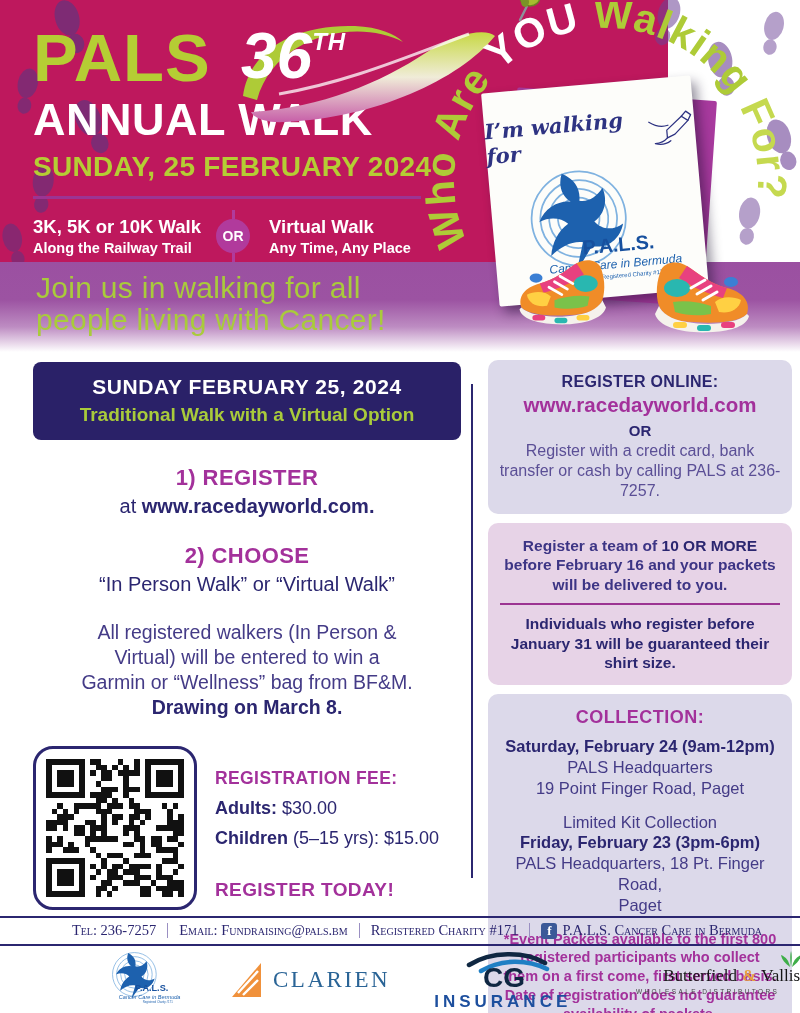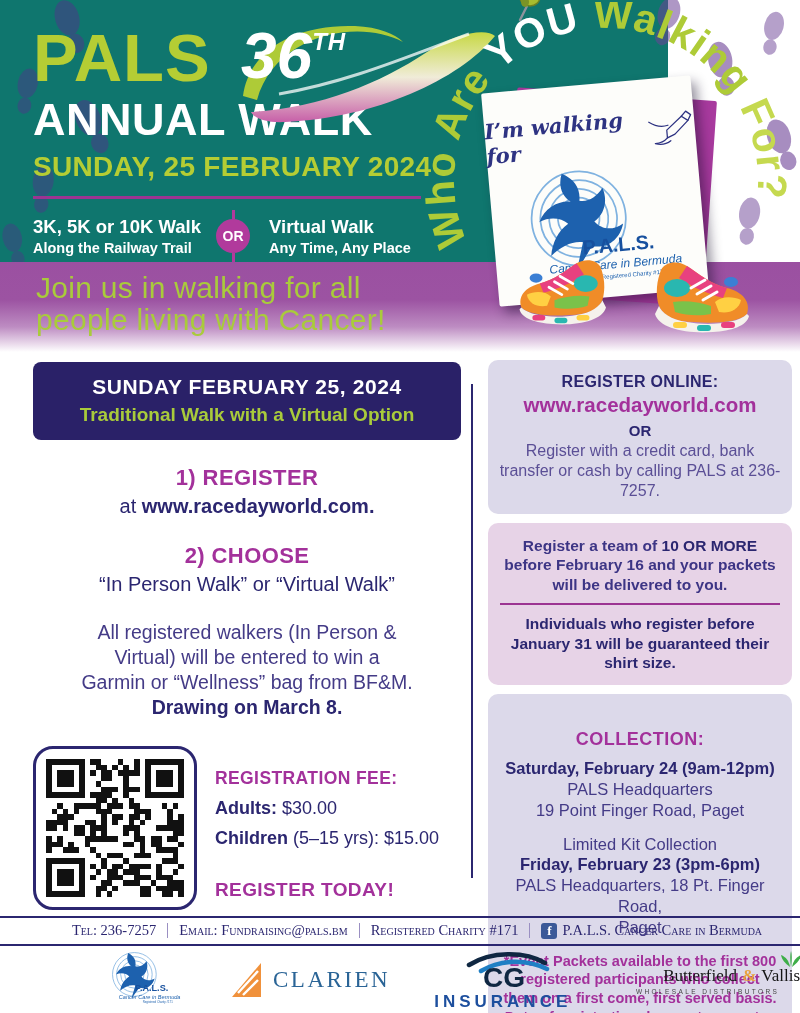--- a/index.html
+++ b/index.html
@@ -1,19 +1,19 @@
 <!DOCTYPE html>
 <html><head>
 <meta charset="utf-8">
 <style>
   html,body{margin:0;padding:0;background:#888;}
   .page{position:relative;width:800px;height:1013px;background:#ffffff;overflow:hidden;
         font-family:"Liberation Sans",sans-serif;margin:0 auto;}
   
-  .hero{position:absolute;top:0;left:0;width:668px;height:262px;background:#0f766e;z-index:2;}
+  .hero{position:absolute;top:0;left:0;width:668px;height:262px;background:#be185d;z-index:2;}
   .hero-deco{position:absolute;top:0;left:0;width:800px;height:262px;pointer-events:none;}
   .hero-left{position:absolute;left:33px;top:24px;width:430px;z-index:3;}
   .t-pals{font-size:67px;font-weight:800;color:#b5cd34;line-height:1;letter-spacing:1px;}
   .title36{position:absolute;left:176px;top:-16px;width:290px;height:125px;}
   .title36 svg{position:absolute;left:0;top:0;}
   .num36{position:absolute;left:32px;top:16px;font-size:64px;font-weight:800;font-style:italic;color:#fff;line-height:1;}
   .num36 sup{font-size:24px;vertical-align:28px;letter-spacing:1px;}
   .t-annual{font-size:45px;font-weight:800;color:#fff;line-height:1;margin-top:6px;letter-spacing:.5px;}
   .t-date{font-size:28px;font-weight:800;color:#b5cd34;margin-top:9px;letter-spacing:.3px;}
   .rule{width:388px;height:3px;background:#9c3492;margin:13px 0 11px;}
@@ -68,21 +68,21 @@
   .rbox.lav{background:#dcd9ea;}
   .rbox.pink{background:#e7d3e7;}
   .ro-title{font-size:16px;font-weight:800;color:#2b2670;letter-spacing:.3px;}
   .ro-url{font-size:20.5px;font-weight:800;color:#a3319b;margin-top:2px;}
   .ro-or{font-size:15px;font-weight:800;color:#2b2670;margin:5px 0 2px;}
   .ro-body{font-size:16px;color:#5b4f96;line-height:1.25;}
   .team-text{font-size:15.5px;font-weight:700;color:#3d3585;line-height:1.25;}
   .team-text .hard{font-weight:800;color:#2b2670;}
   .team-div{height:0;border-top:2.5px solid #9c3492;margin:9px 2px;}
   .indiv-text{font-size:15.5px;font-weight:800;color:#2b2670;line-height:1.25;}
-  .col-title{font-size:18px;font-weight:800;color:#a3319b;letter-spacing:.5px;margin-top:22px;}
+  .col-title{font-size:18px;font-weight:800;color:#a3319b;letter-spacing:.5px;}
   .col-line{font-size:16.5px;color:#443b87;line-height:1.26;}
   .col-line.bold{font-weight:800;color:#2b2670;}
   .col-gap{height:13px;}
   .packets{font-size:14.5px;font-weight:800;color:#a3319b;line-height:1.3;margin-top:14px;padding:0 4px;}
   
   .contact{position:absolute;top:916px;left:0;width:800px;border-top:2px solid #2b2670;border-bottom:2px solid #2b2670;
            padding:4px 17px 5px;display:flex;align-items:center;justify-content:center;gap:11px;
            font-family:"Liberation Serif",serif;font-variant:small-caps;font-size:14.5px;color:#2b2670;}
   .sep{width:1px;height:15px;background:#9a8fc2;}
   .fb-badge{display:inline-flex;width:16px;height:16px;background:#3b5998;border-radius:3px;color:#fff;

